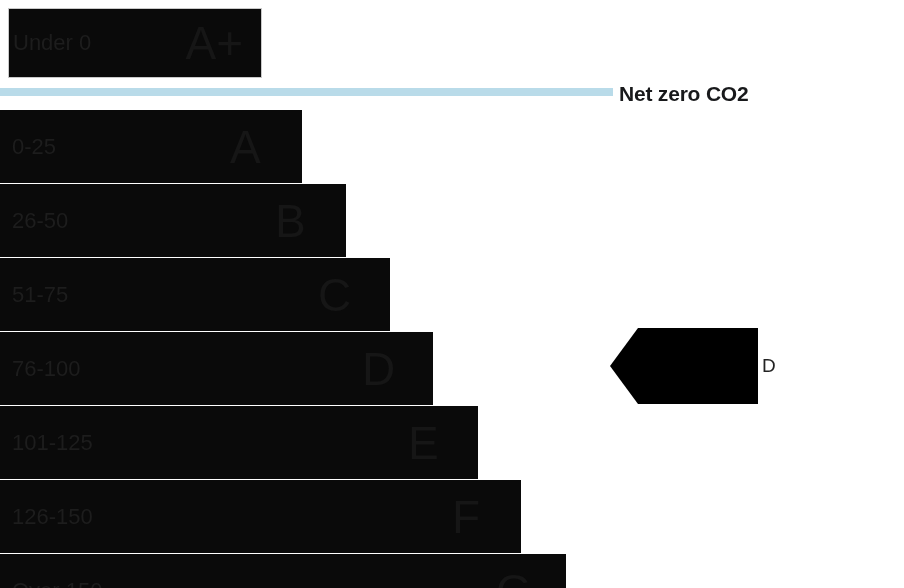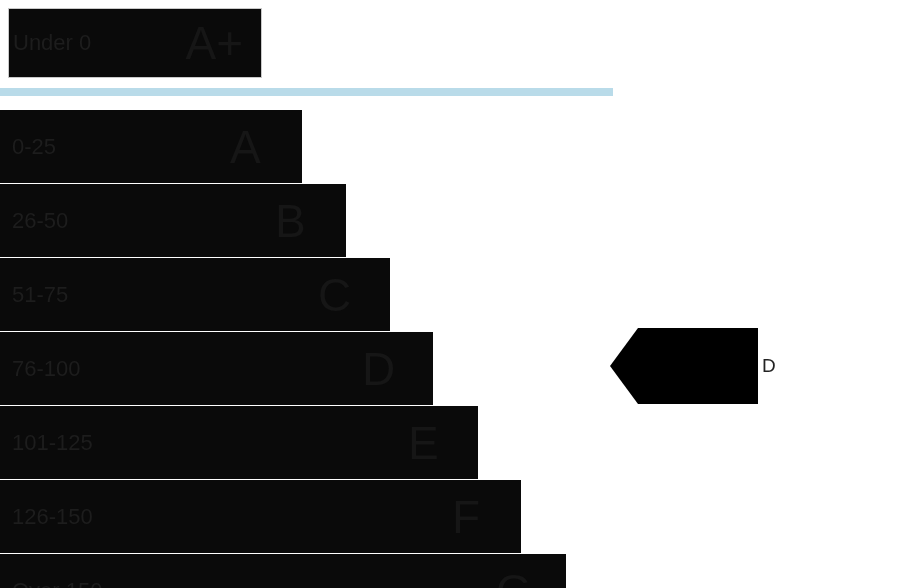--- a/index.html
+++ b/index.html
@@ -140,20 +140,21 @@
 <body>
 
 <div id="chart-root">
 
   <div class="aplus-band">
     <span class="aplus-range">Under 0</span>
     <span class="aplus-grade">A+</span>
   </div>
 
   <div class="netzero-line"></div>
+  <div class="netzero-label">Net zero CO2</div>
 
   <div class="bars">
 
     <div class="bar-row">
       <div class="bar" style="width:302px"></div>
       <span class="bar-range">0-25</span>
       <span class="bar-grade" style="left:230px">A</span>
     </div>
 
     <div class="bar-row">

